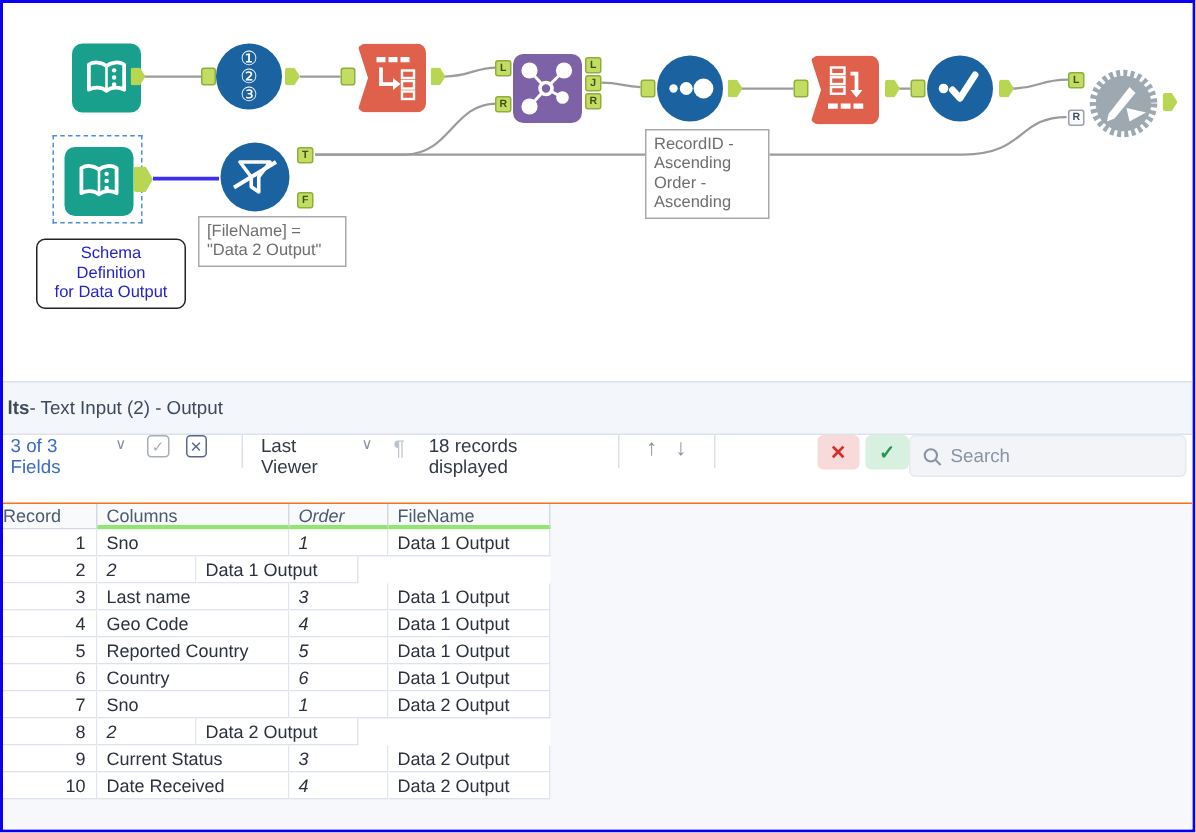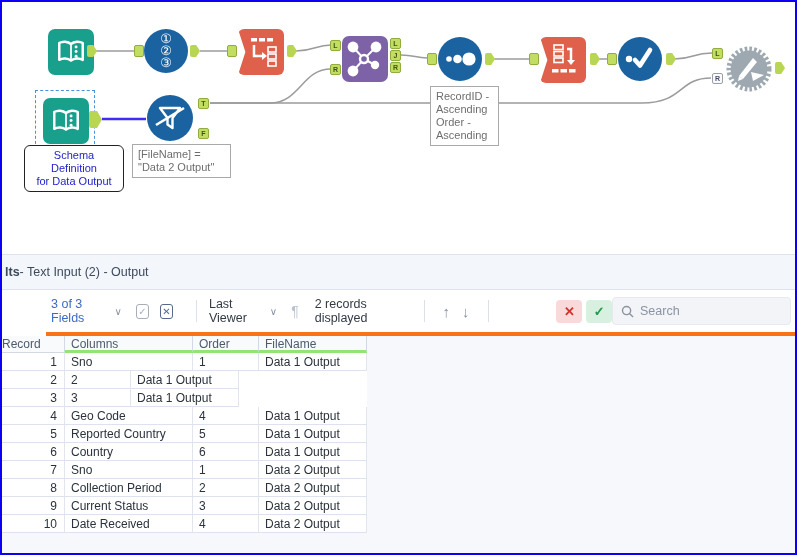--- a/index.html
+++ b/index.html
@@ -23,21 +23,21 @@
   .anchor.white { background:#fafafa; border-color:#9aa0a8; color:#44506a; }
   .sel-rect { position:absolute; border:1.5px dashed #4a8fdc; background:transparent; }
   .note { position:absolute; background:#fff; font-size:11px; line-height:13px; white-space:pre-line; padding:3px 5px; }
   .note-schema { border:1.5px solid #222; border-radius:6px; color:#2323cc; text-align:center; }
   .note-gray { border:1px solid #a9a9a9; color:#6e6e6e; text-align:left; }
   .recid-glyphs { color:#fff; font-size:13px; line-height:12px; text-align:center; white-space:pre-line; }
 
   
   .results-header { height:36px; background:#f3f6fb; border-top:1px solid #dde2ec; border-bottom:1px solid #dde2ec; display:flex; align-items:center; padding-left:3px; font-size:12.5px; color:#3d4a5c; }
   .results-header b { font-weight:bold; }
-  .results-toolbar { height:46px; background:#fff; border-bottom:4px solid #f97316; display:flex; align-items:center; padding-left:5px; font-size:12.5px; color:#333a45;margin-left:44px; }
+  .results-toolbar { height:46px; background:#fff; border-bottom:1px solid #f97316; display:flex; padding-left:5px; font-size:12.5px; color:#333a45; }
   .tb-link { color:#3b6bc7; margin-right:5px; }
   .chev { color:#8a93a3; font-size:10px; margin-right:14px; }
   .tb-icon { width:15px; height:15px; border-radius:3px; display:flex; align-items:center; justify-content:center; font-size:10px; margin-right:11px; }
   .tb-check { border:1.5px solid #a7aeba; color:#a7aeba; }
   .tb-x { border:1.5px solid #57688c; color:#57688c; }
   .tb-divider { width:1px; height:22px; background:#dbe0e9; margin:0 12px; }
   .pilcrow { color:#bcc3cf; font-size:14px; margin-right:16px; }
   .tb-arrow { color:#8a93a3; font-size:15px; margin:0 6px; }
   .btn-red { width:30px; height:23px; border-radius:4px; background:#f8dada; color:#d3312c; font-weight:bold; font-size:13px; display:flex; align-items:center; justify-content:center; margin-left:56px; }
   .btn-green { width:30px; height:23px; border-radius:4px; background:#d8f0e0; color:#27964f; font-weight:bold; font-size:13px; display:flex; align-items:center; justify-content:center; margin-left:4px; }
@@ -47,21 +47,21 @@
 
   .results-body { position:relative; height:217px; background:#f6f8fc; }
   .grid { position:absolute; left:0; top:0; background:#fff; }
   .grid-header { display:flex; height:17px; background:#f8fafc; }
   .gh-cell { font-size:12px; color:#4c5a6e; padding:1px 0 0 6px; border-right:1px solid #d2d9e4; overflow:hidden; white-space:nowrap; }
   .gh-underline { border-bottom:3px solid #92e575; }
   .gh-plain { border-bottom:1px solid #d2d9e4; }
   .grid-row { display:flex; height:18px; }
   .g-cell { font-size:12px; color:#2b323d; padding:1.5px 0 0 6px; border-right:1px solid #e0e5ef; border-bottom:1px solid #dde3ee; overflow:hidden; white-space:nowrap; background:#fff; }
   .g-rec { text-align:right; padding-right:7px; padding-left:0; }
-  .c0 { width:63px; } .c1 { width:128px; } .c2 { width:66px; } .c3 { width:108px; }
+  .c0 { width:63px; } .c1 { width:128px; } .c2 { width:66px;font-style:italic; } .c3 { width:108px; }
 </style>
 </head>
 <body>
 
 <div class="window">
 
   <div class="canvas">
 
     <svg class="wires">
       <path d="M94 49 H132" stroke="#9b9b9b" stroke-width="1.5" fill="none"></path>
@@ -190,46 +190,46 @@
 
     <div class="tool tool-circle blue" style="left:145px;top:93px;width:46px;height:46px;">
       <svg width="46" height="46" viewBox="0 0 46 46">
         <path d="M13 13 L33 13 L25.5 23 L25.5 33 L20.5 29.5 L20.5 23 Z" fill="none" stroke="#fff" stroke-width="2.4" stroke-linejoin="round"></path>
         <line x1="9" y1="30" x2="37" y2="13" stroke="#fff" stroke-width="2.6"></line>
       </svg>
     </div>
     <div class="anchor lettered" style="left:196px;top:96px;">T</div>
     <div class="anchor lettered" style="left:196px;top:126px;">F</div>
 
-    <div class="note note-schema" style="left:22px;top:143px;width:100px;">Schema Definition
+    <div class="note note-schema" style="left:22px;top:157px;width:100px;">Schema Definition
 for Data Output</div>
     <div class="note note-gray" style="left:130px;top:142px;width:99px;">[FileName] =
 "Data 2 Output"</div>
-    <div class="note note-gray" style="left:428px;top:84px;width:69px;">RecordID -
+    <div class="note note-gray" style="left:428px;top:84px;width:83px;">RecordID -
 Ascending
 Order -
 Ascending</div>
   </div>
 
   <div>
     <div class="results-header">
       <b>lts</b>
         <span> - Text Input (2) - Output</span>
     </div>
 
     <div class="results-toolbar">
       <span class="tb-link">3 of 3 Fields</span>
       <span class="chev">∨</span>
       <span class="tb-icon tb-check">✓</span>
       <span class="tb-icon tb-x">✕</span>
       <span class="tb-divider"></span>
       <span style="margin-right:5px;">Last Viewer</span>
       <span class="chev">∨</span>
       <span class="pilcrow">¶</span>
-      <span>2 records displayed</span>
+      <span>18 records displayed</span>
       <span class="tb-divider" style="margin-left:16px;"></span>
       <span class="tb-arrow">↑</span>
       <span class="tb-arrow">↓</span>
       <span class="tb-divider"></span>
       <span class="btn-red">✕</span>
       <span class="btn-green">✓</span>
       <div class="search-box">
         <svg width="13" height="13" viewBox="0 0 14 14" style="margin-right:6px;">
           <circle cx="6" cy="6" r="4.4" fill="none" stroke="#8a93a3" stroke-width="1.5"></circle>
           <line x1="9.4" y1="9.4" x2="13" y2="13" stroke="#8a93a3" stroke-width="1.5"></line>
@@ -253,20 +253,21 @@
               <div class="g-cell c2">1</div>
               <div class="g-cell c3">Data 1 Output</div>
             </div>
             <div class="grid-row">
               <div class="g-cell c0 g-rec">2</div>
               <div class="g-cell c2">2</div>
               <div class="g-cell c3">Data 1 Output</div>
             </div>
             <div class="grid-row">
               <div class="g-cell c0 g-rec">3</div>
+              <div class="g-cell c1">Last name</div>
               <div class="g-cell c2">3</div>
               <div class="g-cell c3">Data 1 Output</div>
             </div>
             <div class="grid-row">
               <div class="g-cell c0 g-rec">4</div>
               <div class="g-cell c1">Geo Code</div>
               <div class="g-cell c2">4</div>
               <div class="g-cell c3">Data 1 Output</div>
             </div>
             <div class="grid-row">
@@ -282,21 +283,20 @@
               <div class="g-cell c3">Data 1 Output</div>
             </div>
             <div class="grid-row">
               <div class="g-cell c0 g-rec">7</div>
               <div class="g-cell c1">Sno</div>
               <div class="g-cell c2">1</div>
               <div class="g-cell c3">Data 2 Output</div>
             </div>
             <div class="grid-row">
               <div class="g-cell c0 g-rec">8</div>
-              <div class="g-cell c1">Collection Period</div>
               <div class="g-cell c2">2</div>
               <div class="g-cell c3">Data 2 Output</div>
             </div>
             <div class="grid-row">
               <div class="g-cell c0 g-rec">9</div>
               <div class="g-cell c1">Current Status</div>
               <div class="g-cell c2">3</div>
               <div class="g-cell c3">Data 2 Output</div>
             </div>
             <div class="grid-row">

